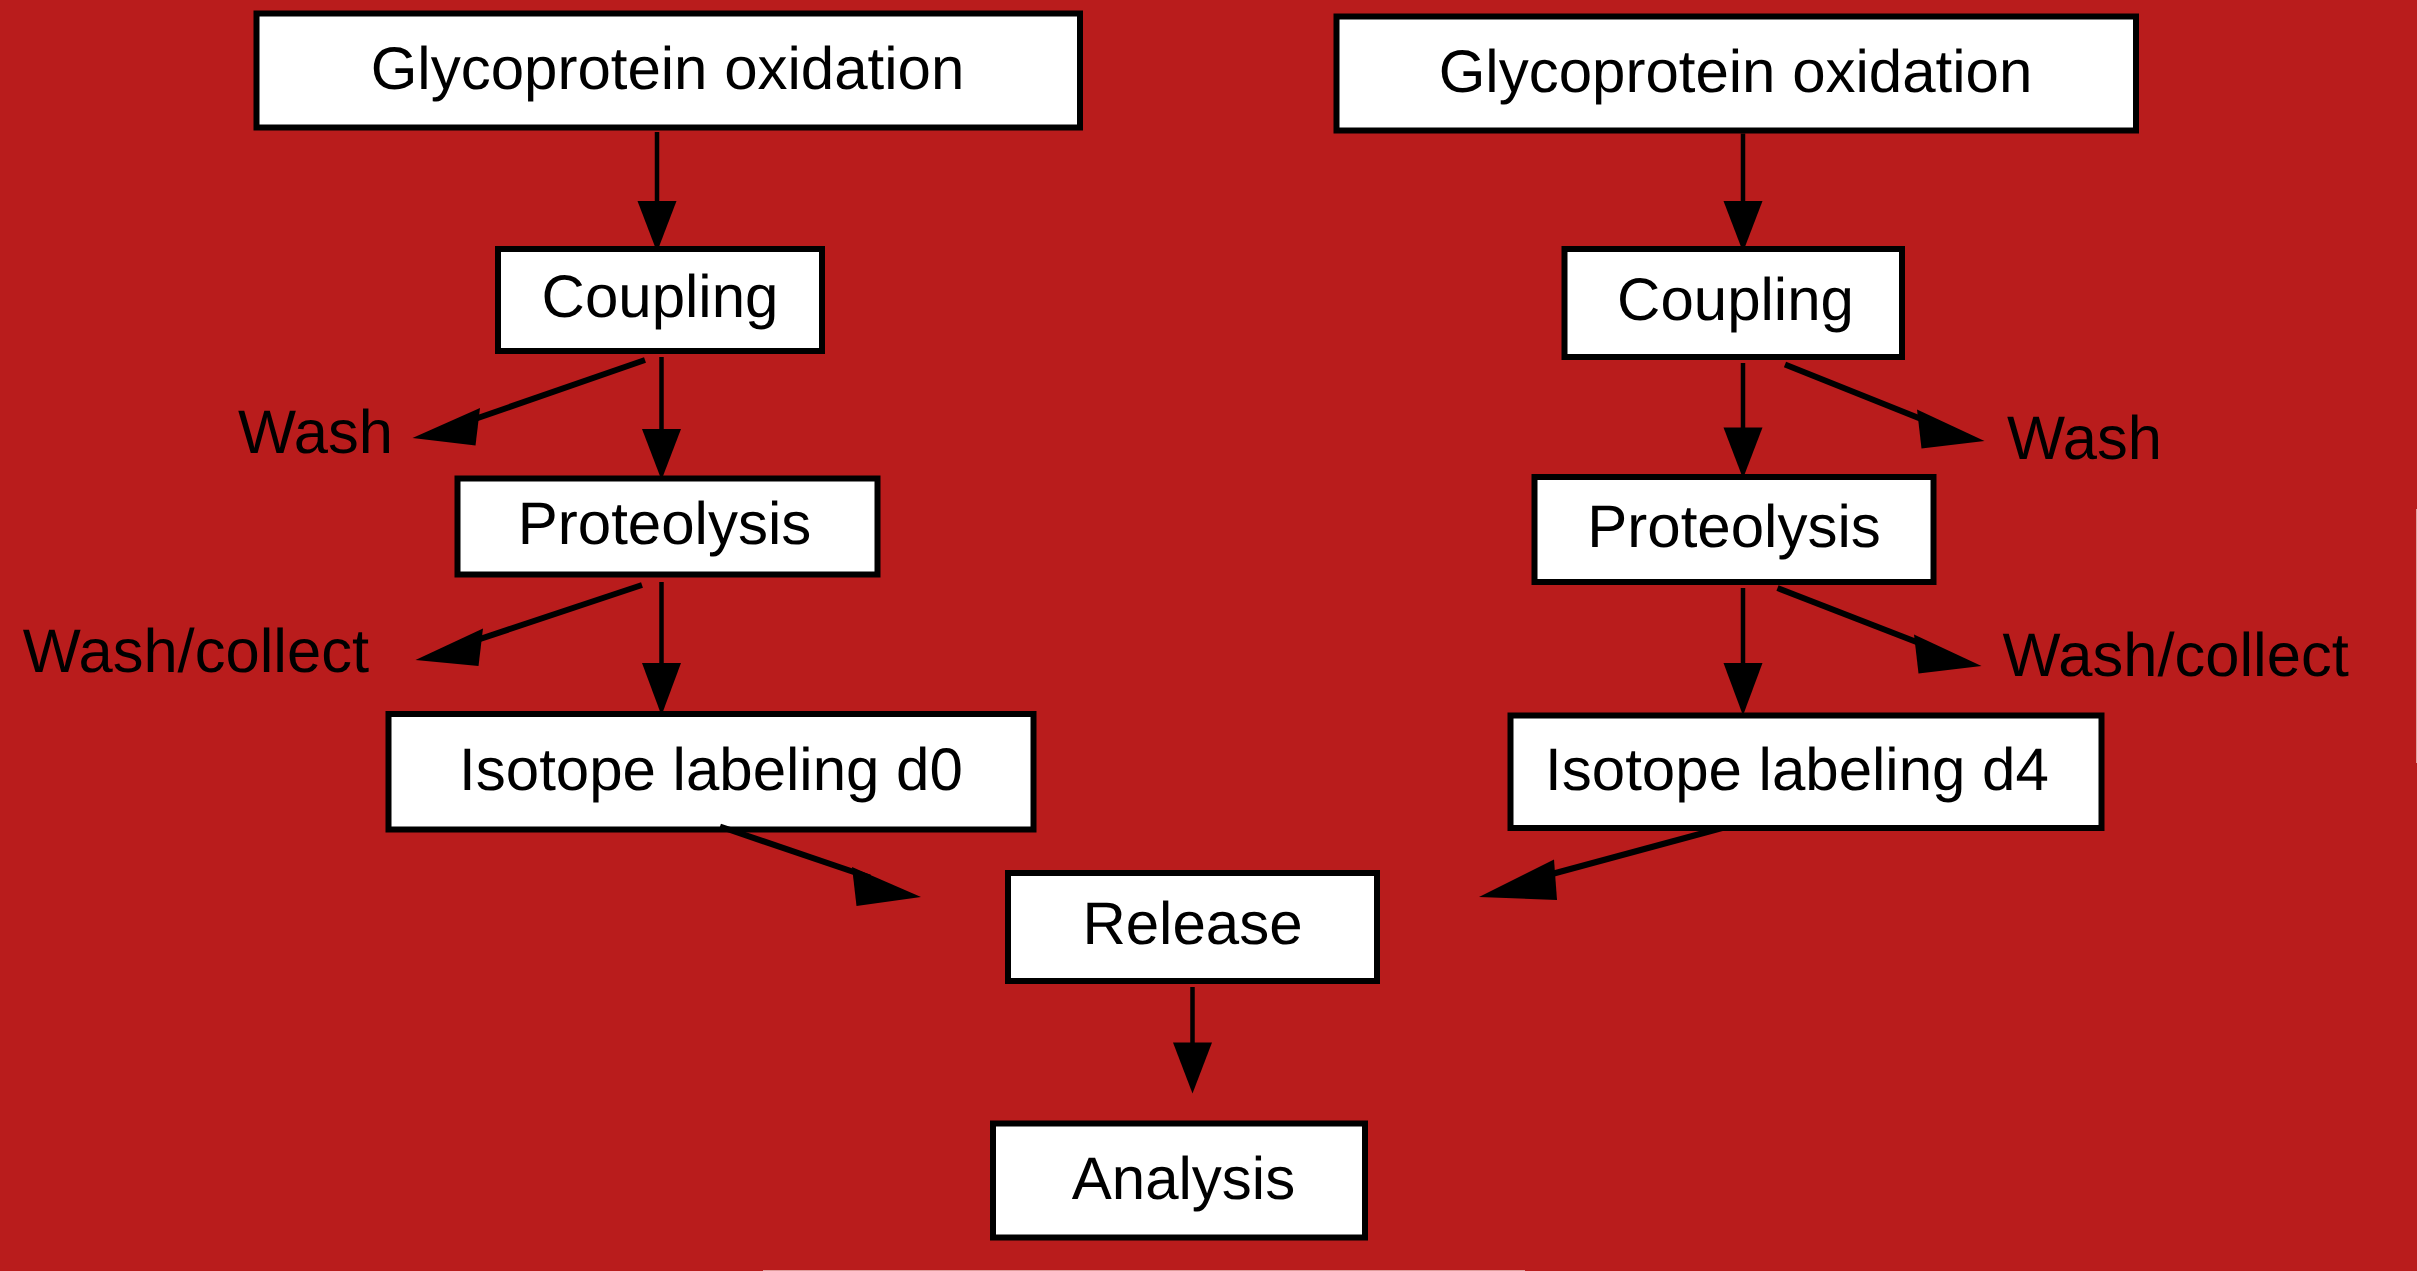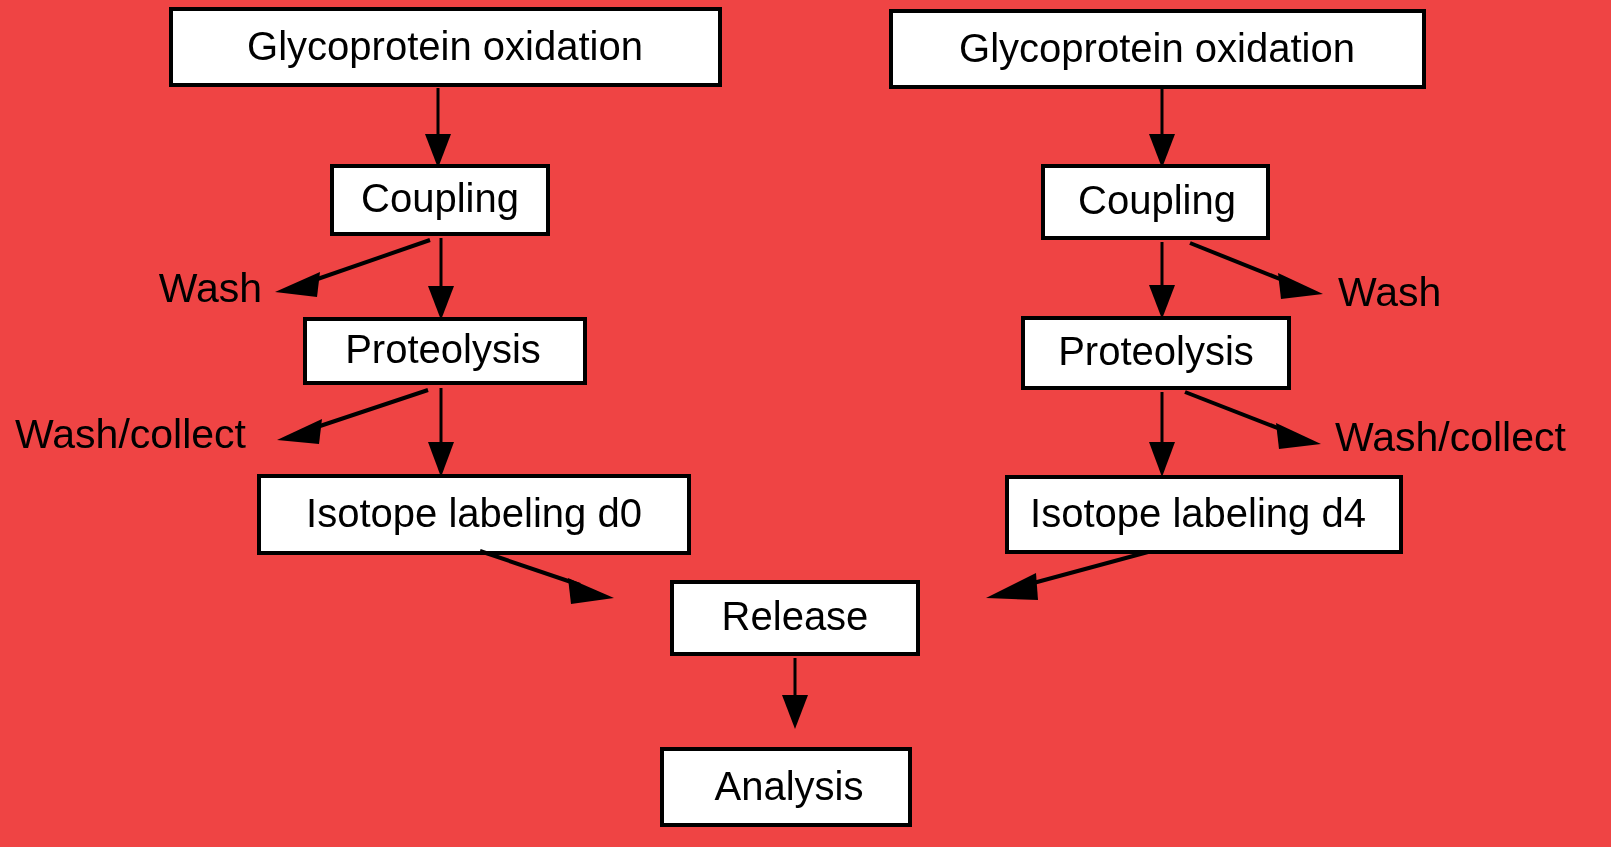--- a/index.html
+++ b/index.html
@@ -7,21 +7,21 @@
     padding: 0;
     background: #ffffff;
   }
   body {
     font-family: "Liberation Sans", sans-serif;
   }
   #diagram-root {
     position: relative;
     width: 1611px;
     height: 847px;
-    background: #ef4444;
+    background: #b91c1c;
     overflow: hidden;
   }
   svg#flowchart {
     display: block;
     width: 1611px;
     height: 847px;
   }
   .node-box {
     fill: #ffffff;
     stroke: #000000;

